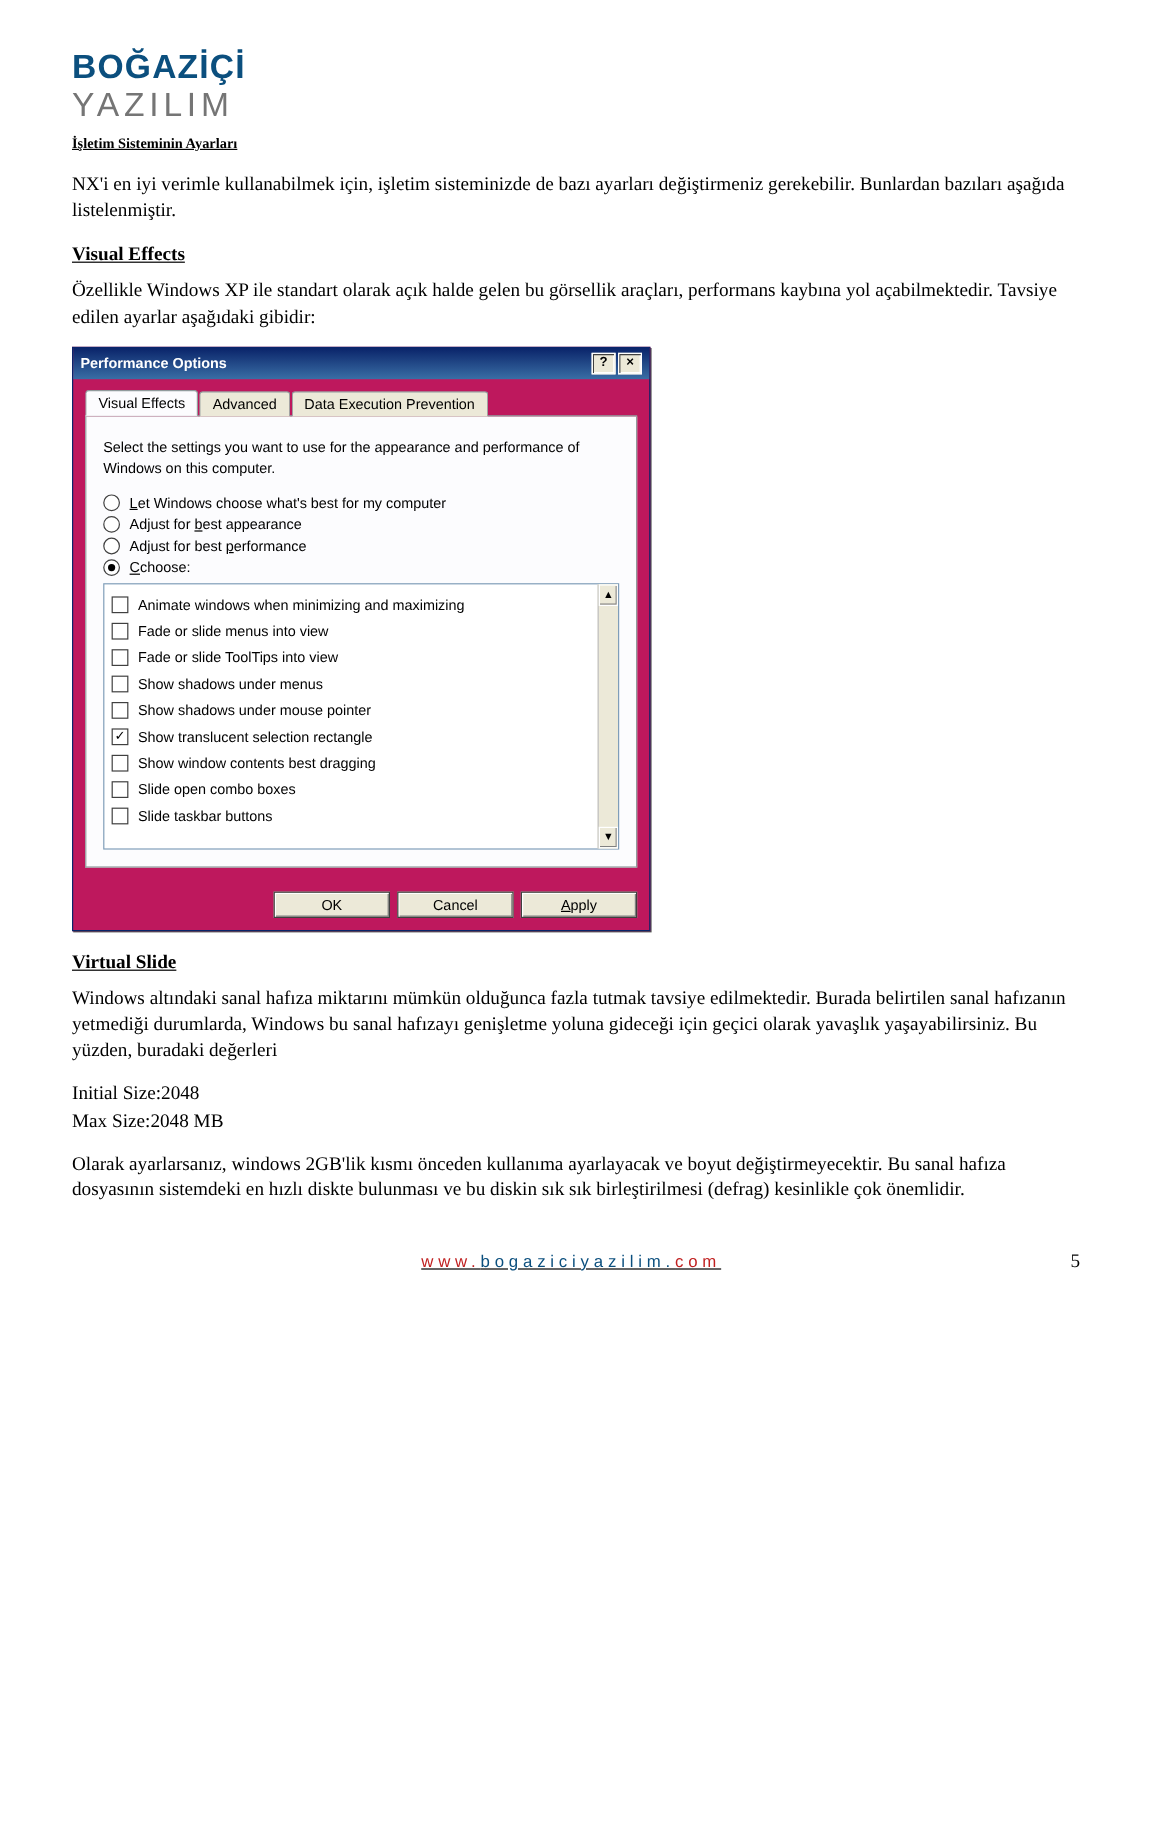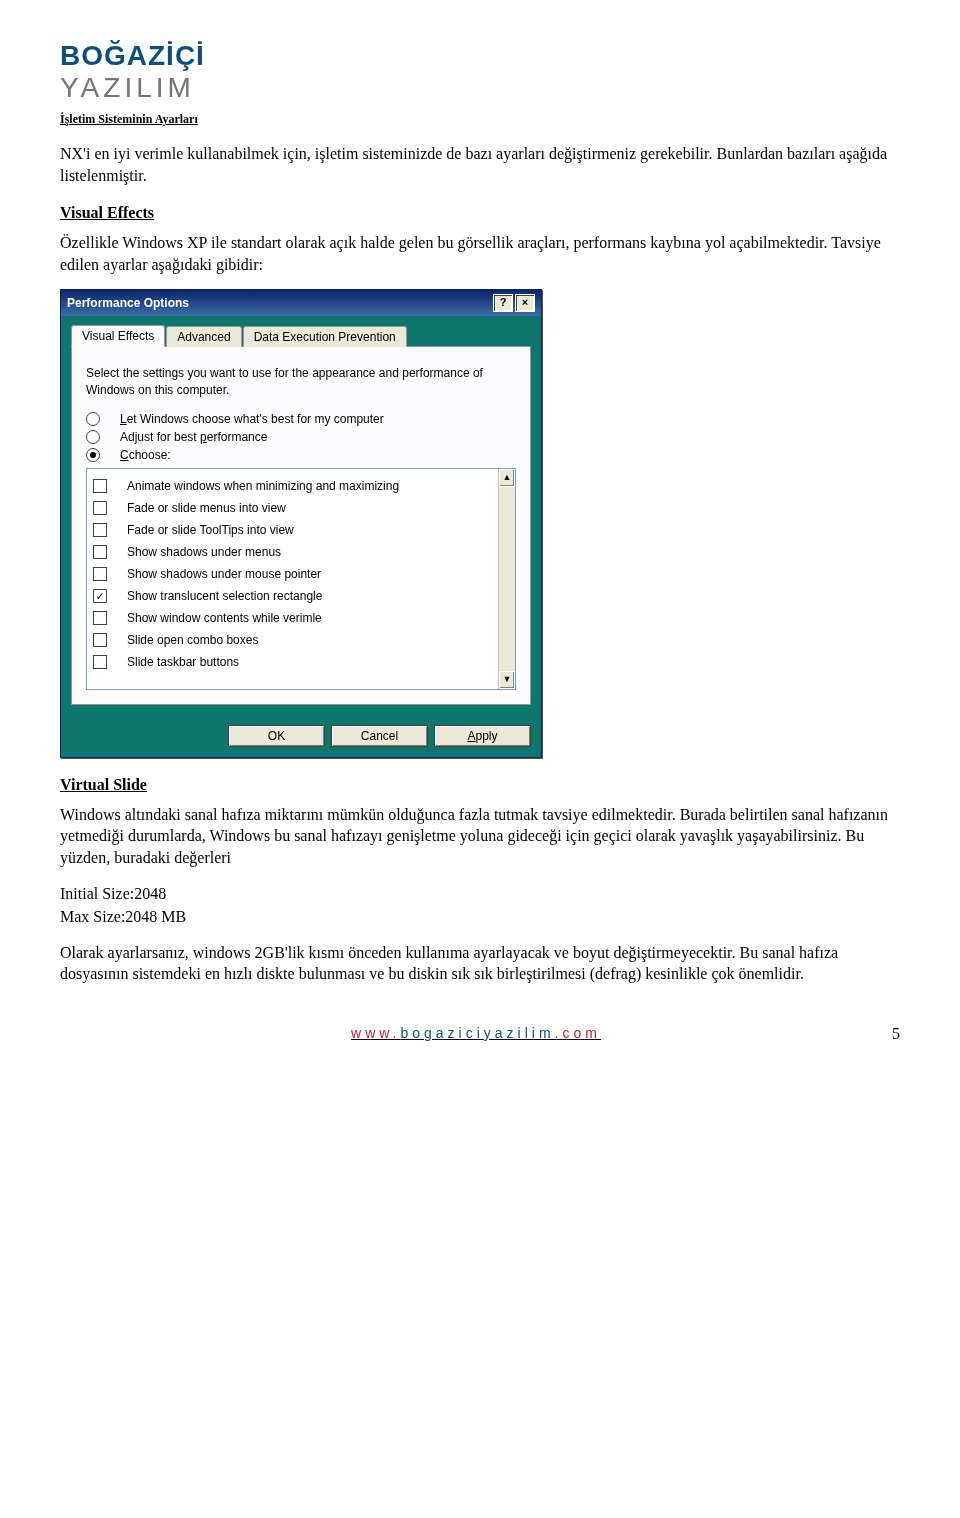--- a/index.html
+++ b/index.html
@@ -40,21 +40,21 @@
     margin: 18px 0 10px 0;
   }
   p { margin: 0 0 14px 0; line-height: 1.35; }
 
   
   .dialog {
     width: 480px;
     font-family: Tahoma, Arial, sans-serif;
     font-size: 12px;
     color: #000;
-    background: #0f766e;
+    background: #be185d;
     border: 1px solid #0a246a;
     box-shadow: 1px 1px 0 #555;
     margin: 8px 0 8px 0;
   }
   .titlebar {
     background: linear-gradient(to bottom, #0a246a 0%, #3a6ea5 100%);
     color: #fff;
     font-weight: bold;
     padding: 4px 6px;
     display: flex;
@@ -93,21 +93,21 @@
     border-bottom: 1px solid #fcfcfe;
     z-index: 2;
   }
   .tabpanel {
     border: 1px solid #919b9c;
     border-top: none;
     background: #fcfcfe;
     padding: 18px 14px 14px 14px;
   }
   .desc { margin-bottom: 14px; line-height: 1.35; }
-  .radio-row, .chk-row { display: flex; align-items: center; margin: 4px 0; gap: 20px; }
+  .radio-row, .chk-row { display: flex; align-items: center; margin: 4px 0; gap: 8px; }
   .radio {
     width: 12px; height: 12px; border-radius: 50%; border: 1px solid #404040;
     background: #fff; display: inline-flex; align-items: center; justify-content: center;
   }
   .radio.sel::after { content: ""; width: 6px; height: 6px; border-radius: 50%; background: #000; }
   .listbox {
     border: 1px solid #7f9db9;
     background: #fff;
     height: 220px;
     position: relative;
@@ -188,20 +188,24 @@
     </div>
     <div class="tabpanel">
       <div class="desc">Select the settings you want to use for the appearance and performance of Windows on this computer.</div>
 
       <div class="radio-row">
         <span class="radio"></span>
         <span><span></span><span class="accesskey">L</span><span>et Windows choose what's best for my computer</span></span>
       </div>
       <div class="radio-row">
         <span class="radio"></span>
+        <span><span>Adjust for </span><span class="accesskey">b</span><span>est appearance</span></span>
+      </div>
+      <div class="radio-row">
+        <span class="radio"></span>
         <span><span>Adjust for best </span><span class="accesskey">p</span><span>erformance</span></span>
       </div>
       <div class="radio-row">
         <span class="radio sel"></span>
         <span><span></span><span class="accesskey">C</span><span>choose:</span></span>
       </div>
 
       <div class="listbox">
         <div class="listinner">
           <div class="chk-row">
@@ -223,21 +227,21 @@
           <div class="chk-row">
               <span class="chk"></span>
               <span>Show shadows under mouse pointer</span>
             </div>
           <div class="chk-row">
               <span class="chk sel"></span>
               <span>Show translucent selection rectangle</span>
             </div>
           <div class="chk-row">
               <span class="chk"></span>
-              <span>Show window contents while verimle</span>
+              <span>Show window contents best dragging</span>
             </div>
           <div class="chk-row">
               <span class="chk"></span>
               <span>Slide open combo boxes</span>
             </div>
           <div class="chk-row">
               <span class="chk"></span>
               <span>Slide taskbar buttons</span>
             </div>
 

